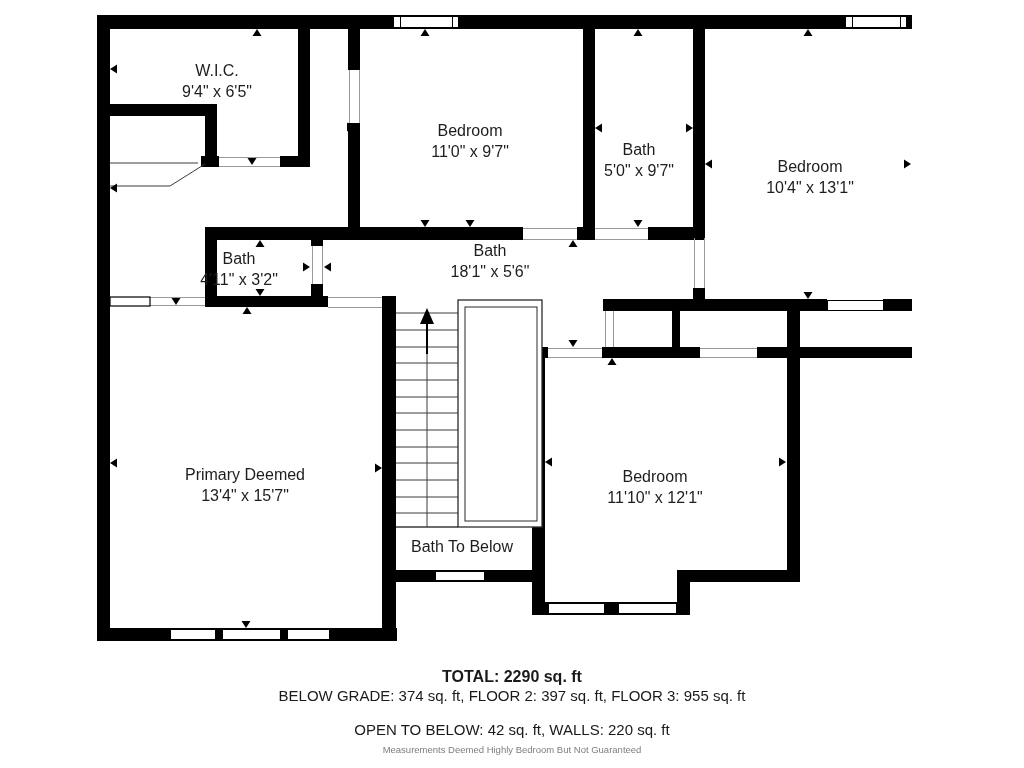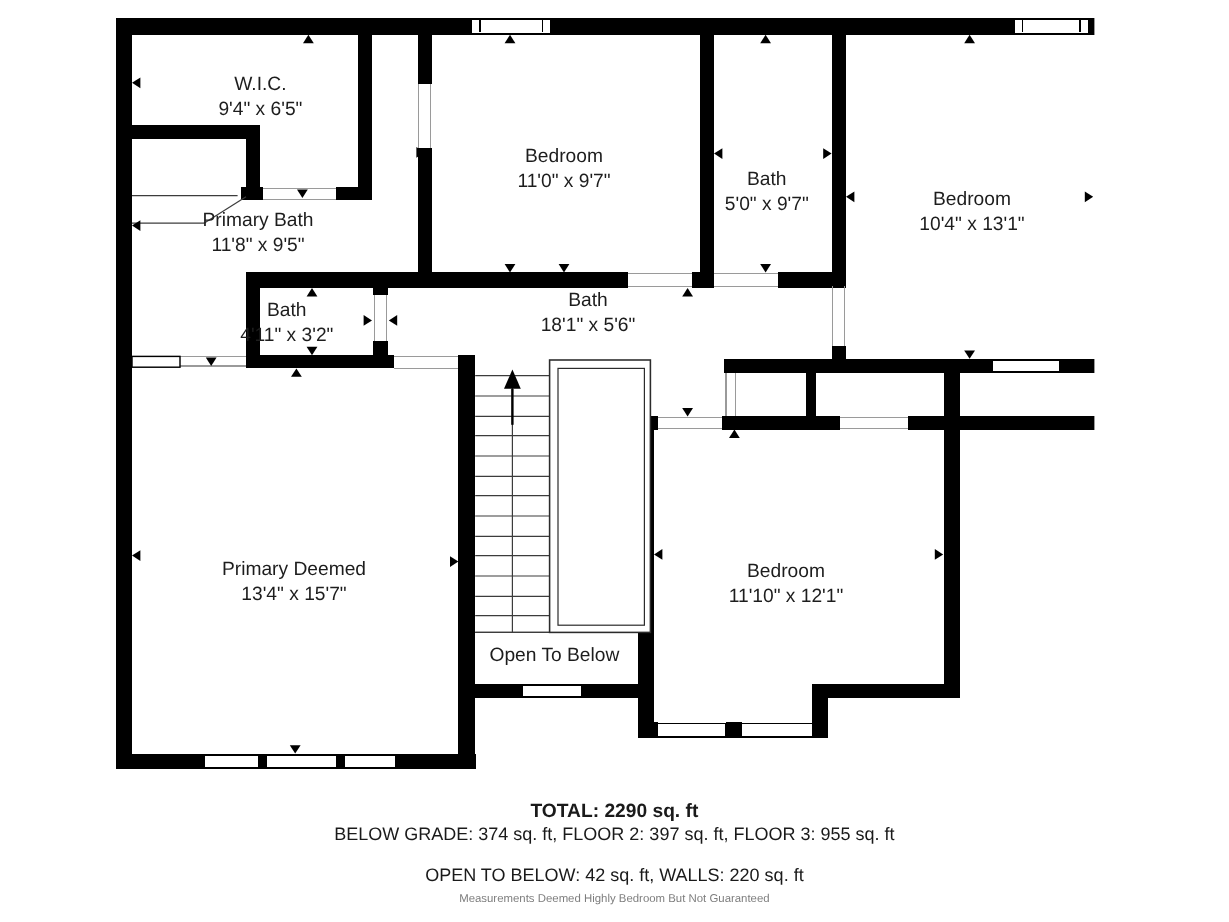--- a/index.html
+++ b/index.html
@@ -199,42 +199,38 @@
   <div>11'0" x 9'7"</div>
 </div>
 <div class="lbl" style="left:639px;top:139px">
   <div>Bath</div>
   <div>5'0" x 9'7"</div>
 </div>
 <div class="lbl" style="left:810px;top:156px">
   <div>Bedroom</div>
   <div>10'4" x 13'1"</div>
 </div>
-<div class="lbl" style="left:215px;top:173px">
-  <div>Primary Bath</div>
-  <div>11'8" x 9'5"</div>
-</div>
 <div class="lbl" style="left:239px;top:248px">
   <div>Bath</div>
   <div>4'11" x 3'2"</div>
 </div>
 <div class="lbl" style="left:490px;top:240px">
   <div>Bath</div>
   <div>18'1" x 5'6"</div>
 </div>
 <div class="lbl" style="left:245px;top:464px">
   <div>Primary Deemed</div>
   <div>13'4" x 15'7"</div>
 </div>
 <div class="lbl" style="left:655px;top:466px">
   <div>Bedroom</div>
   <div>11'10" x 12'1"</div>
 </div>
 <div class="lbl" style="left:462px;top:536px">
-  <div>Open To Below</div>
+  <div>Bath To Below</div>
 </div>
 
 <div class="footer total" style="top:668px">TOTAL: 2290 sq. ft</div>
 <div class="footer line" style="top:687px">BELOW GRADE: 374 sq. ft, FLOOR 2: 397 sq. ft, FLOOR 3: 955 sq. ft</div>
 <div class="footer line" style="top:721px">OPEN TO BELOW: 42 sq. ft, WALLS: 220 sq. ft</div>
 <div class="footer small" style="top:744px">Measurements Deemed Highly Bedroom But Not Guaranteed</div>
 
 </div>
 
 </body></html>

